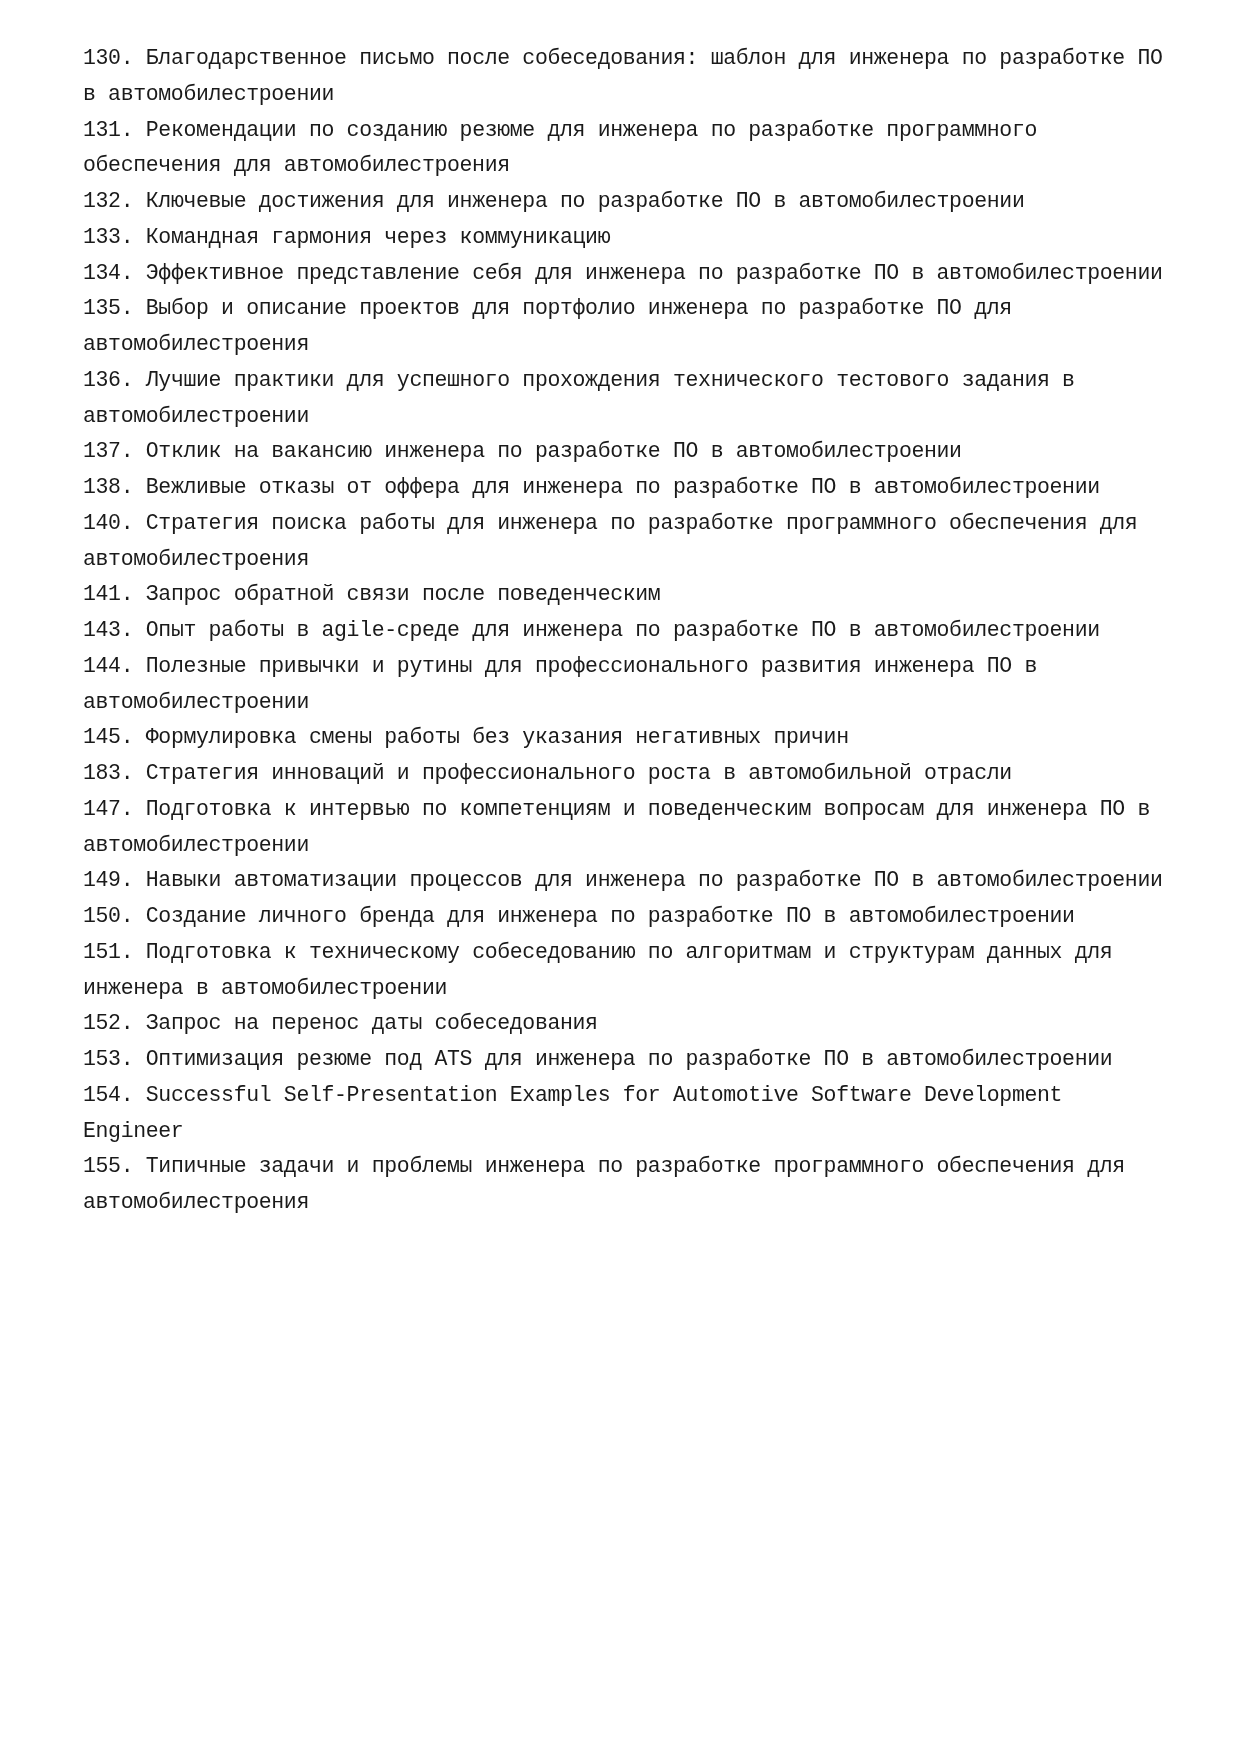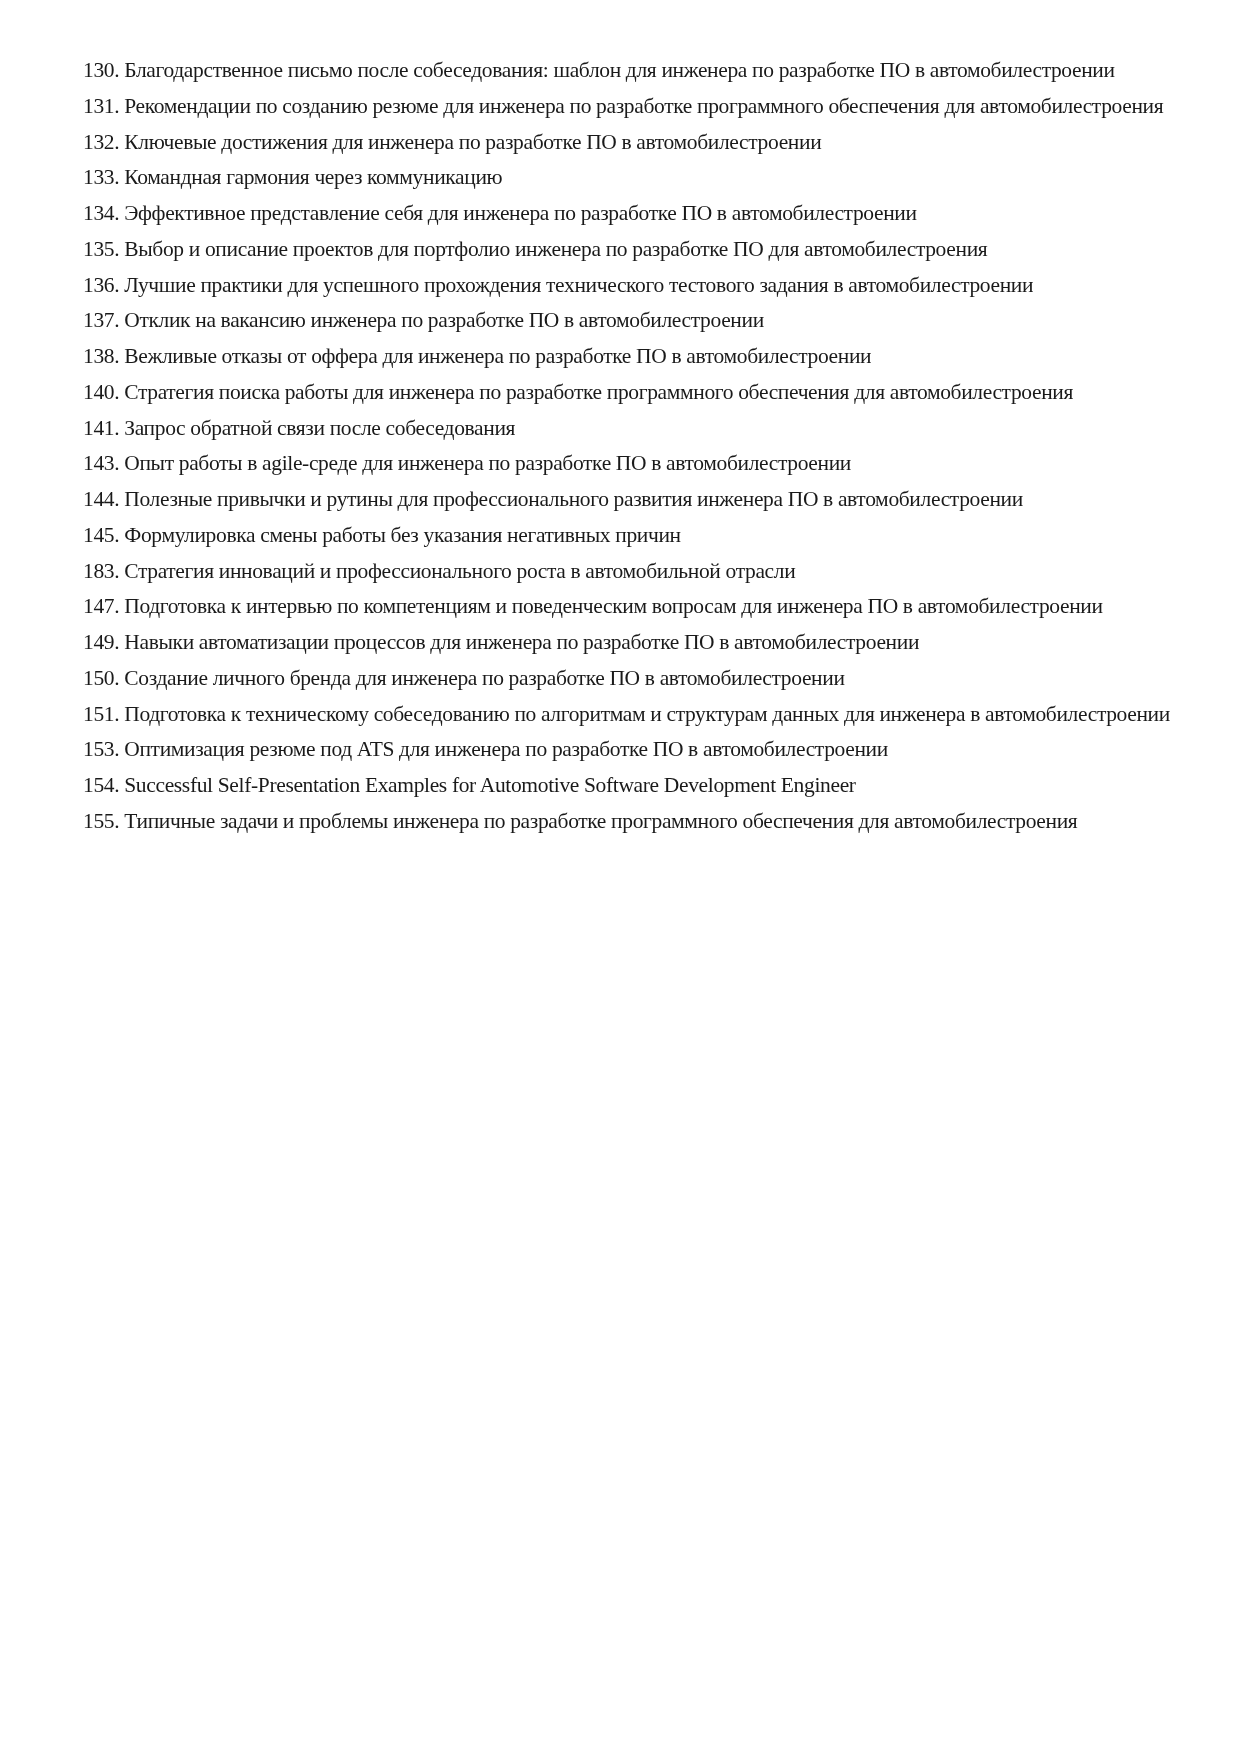--- a/index.html
+++ b/index.html
@@ -1,22 +1,22 @@
 <!DOCTYPE html>
 <html><head>
 <meta charset="utf-8">
 <style>
   html, body { margin: 0; padding: 0; background: #ffffff; }
   body { width: 1239px; height: 1753px; overflow: hidden; position: relative; }
   .page {
     position: absolute;
     left: 83px;
-    top: 53px;
+    top: 41px;
     width: 1090px;
-    font-family: Liberation Serif, serif;
+    font-family: Liberation Mono, monospace;
     font-size: 21.5px;
     line-height: 35.75px;
     color: #1a1a1a;
     letter-spacing: -0.35px;
   }
   .item { margin: 0; padding: 0; }
 </style>
 </head>
 <body>
 
@@ -24,25 +24,26 @@
   <p class="item"><span>130.</span> <span>Благодарственное письмо после собеседования: шаблон для инженера по разработке ПО в автомобилестроении</span></p>
   <p class="item"><span>131.</span> <span>Рекомендации по созданию резюме для инженера по разработке программного обеспечения для автомобилестроения</span></p>
   <p class="item"><span>132.</span> <span>Ключевые достижения для инженера по разработке ПО в автомобилестроении</span></p>
   <p class="item"><span>133.</span> <span>Командная гармония через коммуникацию</span></p>
   <p class="item"><span>134.</span> <span>Эффективное представление себя для инженера по разработке ПО в автомобилестроении</span></p>
   <p class="item"><span>135.</span> <span>Выбор и описание проектов для портфолио инженера по разработке ПО для автомобилестроения</span></p>
   <p class="item"><span>136.</span> <span>Лучшие практики для успешного прохождения технического тестового задания в автомобилестроении</span></p>
   <p class="item"><span>137.</span> <span>Отклик на вакансию инженера по разработке ПО в автомобилестроении</span></p>
   <p class="item"><span>138.</span> <span>Вежливые отказы от оффера для инженера по разработке ПО в автомобилестроении</span></p>
   <p class="item"><span>140.</span> <span>Стратегия поиска работы для инженера по разработке программного обеспечения для автомобилестроения</span></p>
-  <p class="item"><span>141.</span> <span>Запрос обратной связи после собеседования</span></p>
+  <p class="item"><span>141.</span> <span>Запрос обратной связи после поведенческим</span></p>
   <p class="item"><span>143.</span> <span>Опыт работы в agile-среде для инженера по разработке ПО в автомобилестроении</span></p>
   <p class="item"><span>144.</span> <span>Полезные привычки и рутины для профессионального развития инженера ПО в автомобилестроении</span></p>
   <p class="item"><span>145.</span> <span>Формулировка смены работы без указания негативных причин</span></p>
   <p class="item"><span>183.</span> <span>Стратегия инноваций и профессионального роста в автомобильной отрасли</span></p>
   <p class="item"><span>147.</span> <span>Подготовка к интервью по компетенциям и поведенческим вопросам для инженера ПО в автомобилестроении</span></p>
   <p class="item"><span>149.</span> <span>Навыки автоматизации процессов для инженера по разработке ПО в автомобилестроении</span></p>
   <p class="item"><span>150.</span> <span>Создание личного бренда для инженера по разработке ПО в автомобилестроении</span></p>
   <p class="item"><span>151.</span> <span>Подготовка к техническому собеседованию по алгоритмам и структурам данных для инженера в автомобилестроении</span></p>
+  <p class="item"><span>152.</span> <span>Запрос на перенос даты собеседования</span></p>
   <p class="item"><span>153.</span> <span>Оптимизация резюме под ATS для инженера по разработке ПО в автомобилестроении</span></p>
   <p class="item"><span>154.</span> <span>Successful Self-Presentation Examples for Automotive Software Development Engineer</span></p>
   <p class="item"><span>155.</span> <span>Типичные задачи и проблемы инженера по разработке программного обеспечения для автомобилестроения</span></p>
 </div>
 
 </body></html>

